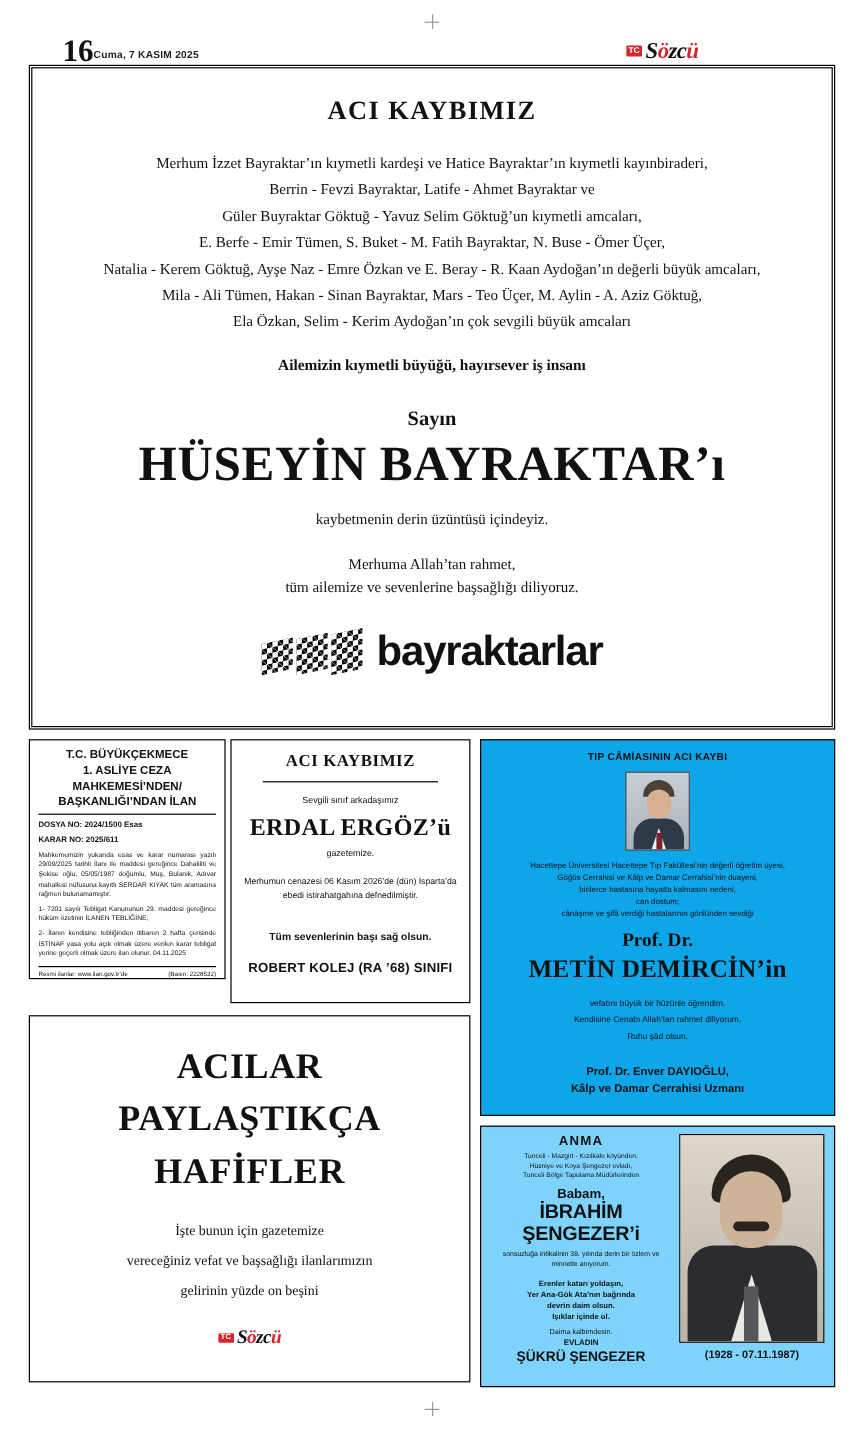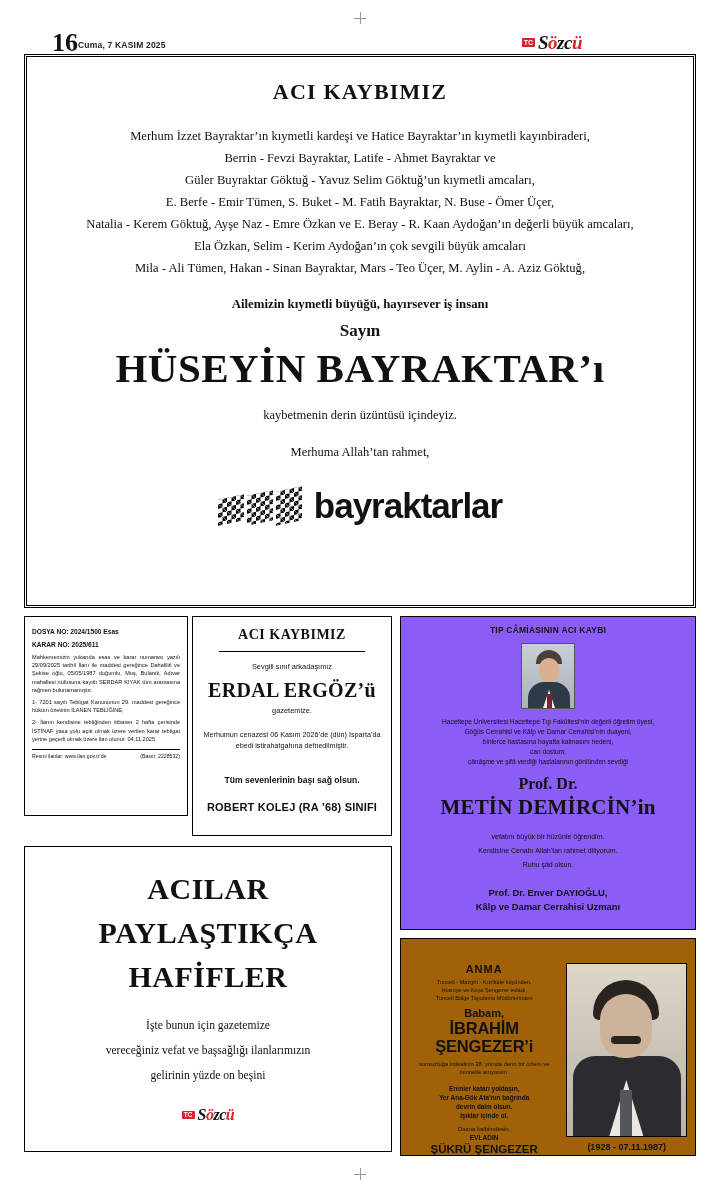--- a/index.html
+++ b/index.html
@@ -59,21 +59,21 @@
   .main-inner { padding:22px 26px 0 26px; }
   .aci-kaybimiz {
     font-size:22px; font-weight:700; letter-spacing:1.2px; margin:0 0 20px 0;
   }
   .rel-line {
     font-size:12.6px; line-height:22px; margin:0;
   }
   .sub-line {
     font-size:12.8px; font-weight:700; margin:18px 0 0 0;
   }
-  .sayin { font-size:17px; font-weight:700; margin:9px 0 2px 0; }
+  .sayin { font-size:17px; font-weight:700; margin:27px 0 2px 0; }
   .deceased {
     font-size:41px; font-weight:700; letter-spacing:.5px; margin:6px 0 14px 0;
     line-height:1.05;
   }
   .loss-line { font-size:12.5px; margin:18px 0 0 0; }
   .pray1 { font-size:12.5px; margin:22px 0 0 0; }
   .pray2 { font-size:12.5px; margin:4px 0 0 0; }
 
   
   .brand {
@@ -131,21 +131,21 @@
   .erdal-hr { border:0; border-top:1px solid #000; margin:8px 16px 10px 16px; }
   .erdal-small { font-family:"Liberation Sans", sans-serif; font-size:7.4px; }
   .erdal-name { font-size:20px; font-weight:700; margin:8px 0 4px 0; letter-spacing:.3px; }
   .erdal-kaybettik { font-family:"Liberation Sans", sans-serif; font-size:7.4px; }
   .erdal-text { font-family:"Liberation Sans", sans-serif; font-size:7.2px; line-height:11px; margin-top:14px; }
   .erdal-bold { font-family:"Liberation Sans", sans-serif; font-size:8.6px; font-weight:700; margin-top:24px; }
   .erdal-sig { font-family:"Liberation Sans", sans-serif; font-size:11px; font-weight:700; margin-top:16px; letter-spacing:.2px; }
 
   .metin-box {
     position:absolute; left:400px; top:616px; width:296px; height:314px;
-    border:1.5px solid #000; background:#8b5cf6; text-align:center; padding:8px 16px;
+    border:1.5px solid #000; background:#0ea5e9; text-align:center; padding:8px 16px;
   }
   .metin-top { font-family:"Liberation Sans", sans-serif; font-size:8.4px; font-weight:700; letter-spacing:.3px; }
   .portrait {
     width:54px; height:66px; margin:8px auto 8px auto;
     border:1px solid #555; position:relative; overflow:hidden;
     background:linear-gradient(#c9cfd6,#aab2bb);
   }
   .portrait .hair { position:absolute; left:14px; top:6px; width:26px; height:14px; background:#4b4036; border-radius:13px 13px 0 0; }
   .portrait .face { position:absolute; left:17px; top:14px; width:20px; height:24px; background:#d9b191; border-radius:10px 10px 9px 9px; }
   .portrait .body { position:absolute; left:6px; bottom:0; width:42px; height:26px; background:#2e3a48; border-radius:16px 16px 0 0; }
@@ -169,21 +169,21 @@
   }
   .acilar-logo .tc {
     background:#d5252b; color:#fff; font-family:"Liberation Sans", sans-serif;
     font-size:6.5px; font-weight:700; padding:1px 2px; border-radius:1px; line-height:1;
   }
   .acilar-logo .name { font-size:16px; font-weight:700; font-style:italic; letter-spacing:-.5px; }
   .acilar-logo .name .red { color:#d5252b; }
 
   .anma-box {
     position:absolute; left:400px; top:938px; width:296px; height:218px;
-    border:1.5px solid #000; background:#a16207; padding:24px 8px;
+    border:1.5px solid #000; background:#7dd3fc; padding:6px 8px;
     display:flex; gap:7px;
   }
   .anma-left { width:152px; text-align:center; }
   .anma-title { font-family:"Liberation Sans", sans-serif; font-size:11px; font-weight:700; letter-spacing:1px; }
   .anma-meta { font-family:"Liberation Sans", sans-serif; font-size:5.6px; line-height:8px; margin-top:3px; }
   .anma-babam { font-family:"Liberation Sans", sans-serif; font-size:11px; font-weight:700; margin-top:5px; }
   .anma-name { font-family:"Liberation Sans", sans-serif; font-size:16.5px; font-weight:700; line-height:18px; letter-spacing:-.2px; }
   .anma-text1 { font-family:"Liberation Sans", sans-serif; font-size:5.8px; line-height:8.4px; margin-top:5px; }
   .anma-poem { font-family:"Liberation Sans", sans-serif; font-size:6.4px; font-weight:700; line-height:9px; margin-top:7px; }
   .anma-kalb { font-family:"Liberation Sans", sans-serif; font-size:6px; margin-top:6px; }
@@ -232,41 +232,46 @@
   </div>
 
   <div class="main-box">
     <div class="main-inner">
       <div class="aci-kaybimiz">ACI KAYBIMIZ</div>
       <p class="rel-line">Merhum İzzet Bayraktar’ın kıymetli kardeşi ve Hatice Bayraktar’ın kıymetli kayınbiraderi,</p>
       <p class="rel-line">Berrin - Fevzi Bayraktar, Latife - Ahmet Bayraktar ve</p>
       <p class="rel-line">Güler Buyraktar Göktuğ - Yavuz Selim Göktuğ’un kıymetli amcaları,</p>
       <p class="rel-line">E. Berfe - Emir Tümen, S. Buket - M. Fatih Bayraktar, N. Buse - Ömer Üçer,</p>
       <p class="rel-line">Natalia - Kerem Göktuğ, Ayşe Naz - Emre Özkan ve E. Beray - R. Kaan Aydoğan’ın değerli büyük amcaları,</p>
+      <p class="rel-line">Mila - Ali Tümen, Hakan - Sinan Bayraktar, Mars - Teo Üçer, M. Aylin - A. Aziz Göktuğ,</p>
       <p class="rel-line">Ela Özkan, Selim - Kerim Aydoğan’ın çok sevgili büyük amcaları</p>
-      <p class="rel-line">Mila - Ali Tümen, Hakan - Sinan Bayraktar, Mars - Teo Üçer, M. Aylin - A. Aziz Göktuğ,</p>
 
       <p class="sub-line">Ailemizin kıymetli büyüğü, hayırsever iş insanı</p>
       <p class="sayin">Sayın</p>
       <h1 class="deceased">HÜSEYİN BAYRAKTAR’ı</h1>
       <p class="loss-line">kaybetmenin derin üzüntüsü içindeyiz.</p>
       <p class="pray1">Merhuma Allah’tan rahmet,</p>
+      <p class="pray2">tüm ailemize ve sevenlerine başsağlığı diliyoruz.</p>
 
       <div class="brand">
         <span class="flags">
           <span class="flag f1"></span>
             <span class="flag f2"></span>
             <span class="flag f3"></span>
         </span>
         <span class="brand-name">bayraktarlar</span>
       </div>
     </div>
   </div>
 
   <div class="court-box">
+    <div class="court-title" style="white-space:pre-line;">T.C. BÜYÜKÇEKMECE
+1. ASLİYE CEZA
+MAHKEMESİ’NDEN/
+BAŞKANLIĞI’NDAN İLAN</div>
     <div class="court-case">DOSYA NO: 2024/1500 Esas</div>
     <div class="court-case">KARAR NO: 2025/611</div>
     <div class="court-body">
       <p>Mahkememizin yukarıda esas ve karar numarası yazılı 29/09/2025 tarihli İlanı ile maddesi gereğince Dahaliliti ve Şekise oğlu, 05/05/1987 doğumlu, Muş, Bulanık, Adıvar mahallesi nüfusuna kayıtlı SERDAR KIYAK tüm aramasına rağmen bulunamamıştır.</p>
       <p>1- 7201 sayılı Tebligat Kanununun 29. maddesi gereğince hüküm özetinin İLANEN TEBLİĞİNE,</p>
       <p>2- İlanın kendisine tebliğinden itibaren 2 hafta çerisinde İSTİNAF yasa yolu açık olmak üzere verilen karar tebligat yerine geçerli olmak üzere ilan olunur. 04.11.2025</p>
     </div>
     <div class="court-foot">
       <span>Resmi ilanlar: www.ilan.gov.tr’de</span>
       <span>(Basın: 2228532)</span>

